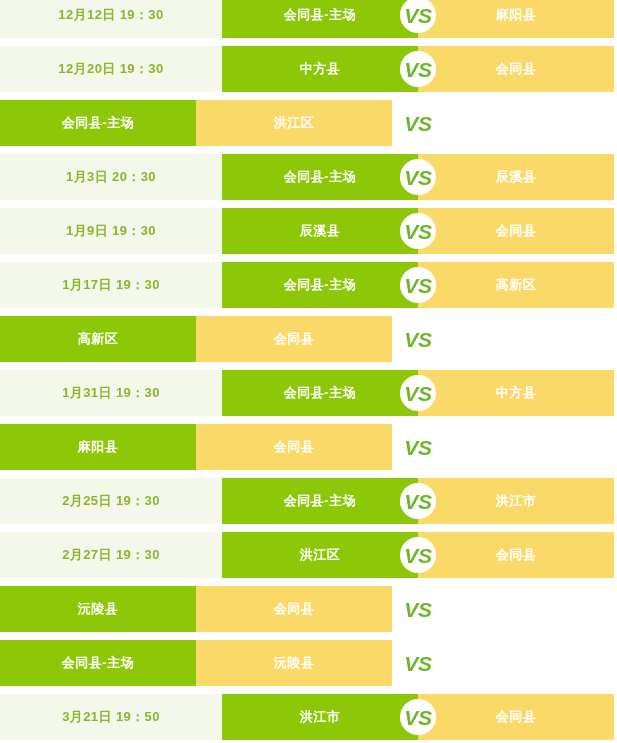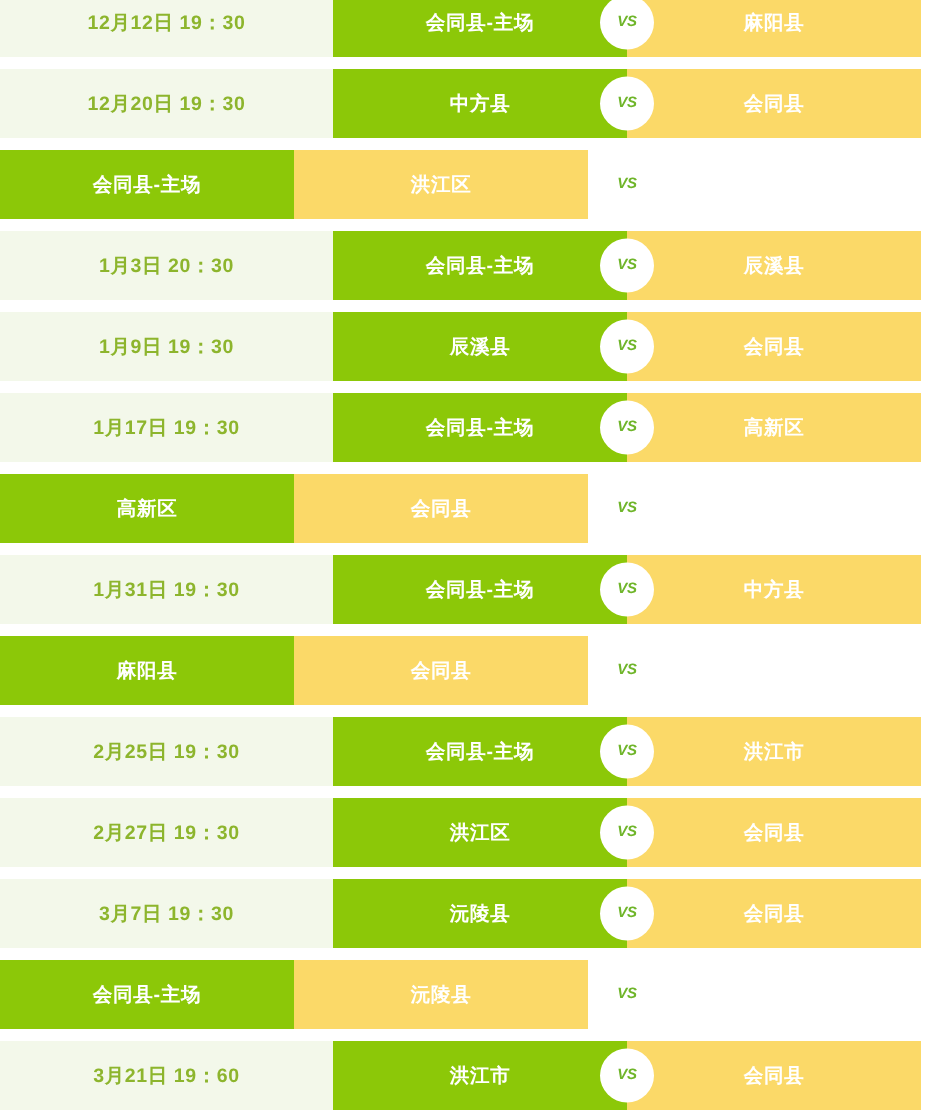--- a/index.html
+++ b/index.html
@@ -78,21 +78,21 @@
     border-radius: 50%;
     background: #ffffff;
     display: flex;
     align-items: center;
     justify-content: center;
     z-index: 3;
     pointer-events: none;
   }
 
   .vs-badge .vs-text {
-    font-size: 10px;
+    font-size: 21px;
     font-weight: bold;
     font-style: italic;
     color: #6fb52a;
     letter-spacing: -0.2px;
     line-height: 1;
     font-family: "Liberation Sans", "DejaVu Sans", sans-serif;
   }
 </style>
 </head>
 <body>
@@ -188,37 +188,36 @@
   <div class="match-row">
     <div class="date-cell">2月27日 19：30</div>
     <div class="home-cell">洪江区</div>
     <div class="away-cell">会同县</div>
     <div class="vs-badge">
       <span class="vs-text">VS</span>
     </div>
   </div>
 
   <div class="match-row">
-    <div class="date-cell">3月7日 19：30</div>
     <div class="home-cell">沅陵县</div>
     <div class="away-cell">会同县</div>
     <div class="vs-badge">
       <span class="vs-text">VS</span>
     </div>
   </div>
 
   <div class="match-row">
     <div class="home-cell">会同县-主场</div>
     <div class="away-cell">沅陵县</div>
     <div class="vs-badge">
       <span class="vs-text">VS</span>
     </div>
   </div>
 
   <div class="match-row">
-    <div class="date-cell">3月21日 19：60</div>
+    <div class="date-cell">3月21日 19：50</div>
     <div class="home-cell">洪江市</div>
     <div class="away-cell">会同县</div>
     <div class="vs-badge">
       <span class="vs-text">VS</span>
     </div>
   </div>
 </div>
 
 </body></html>

